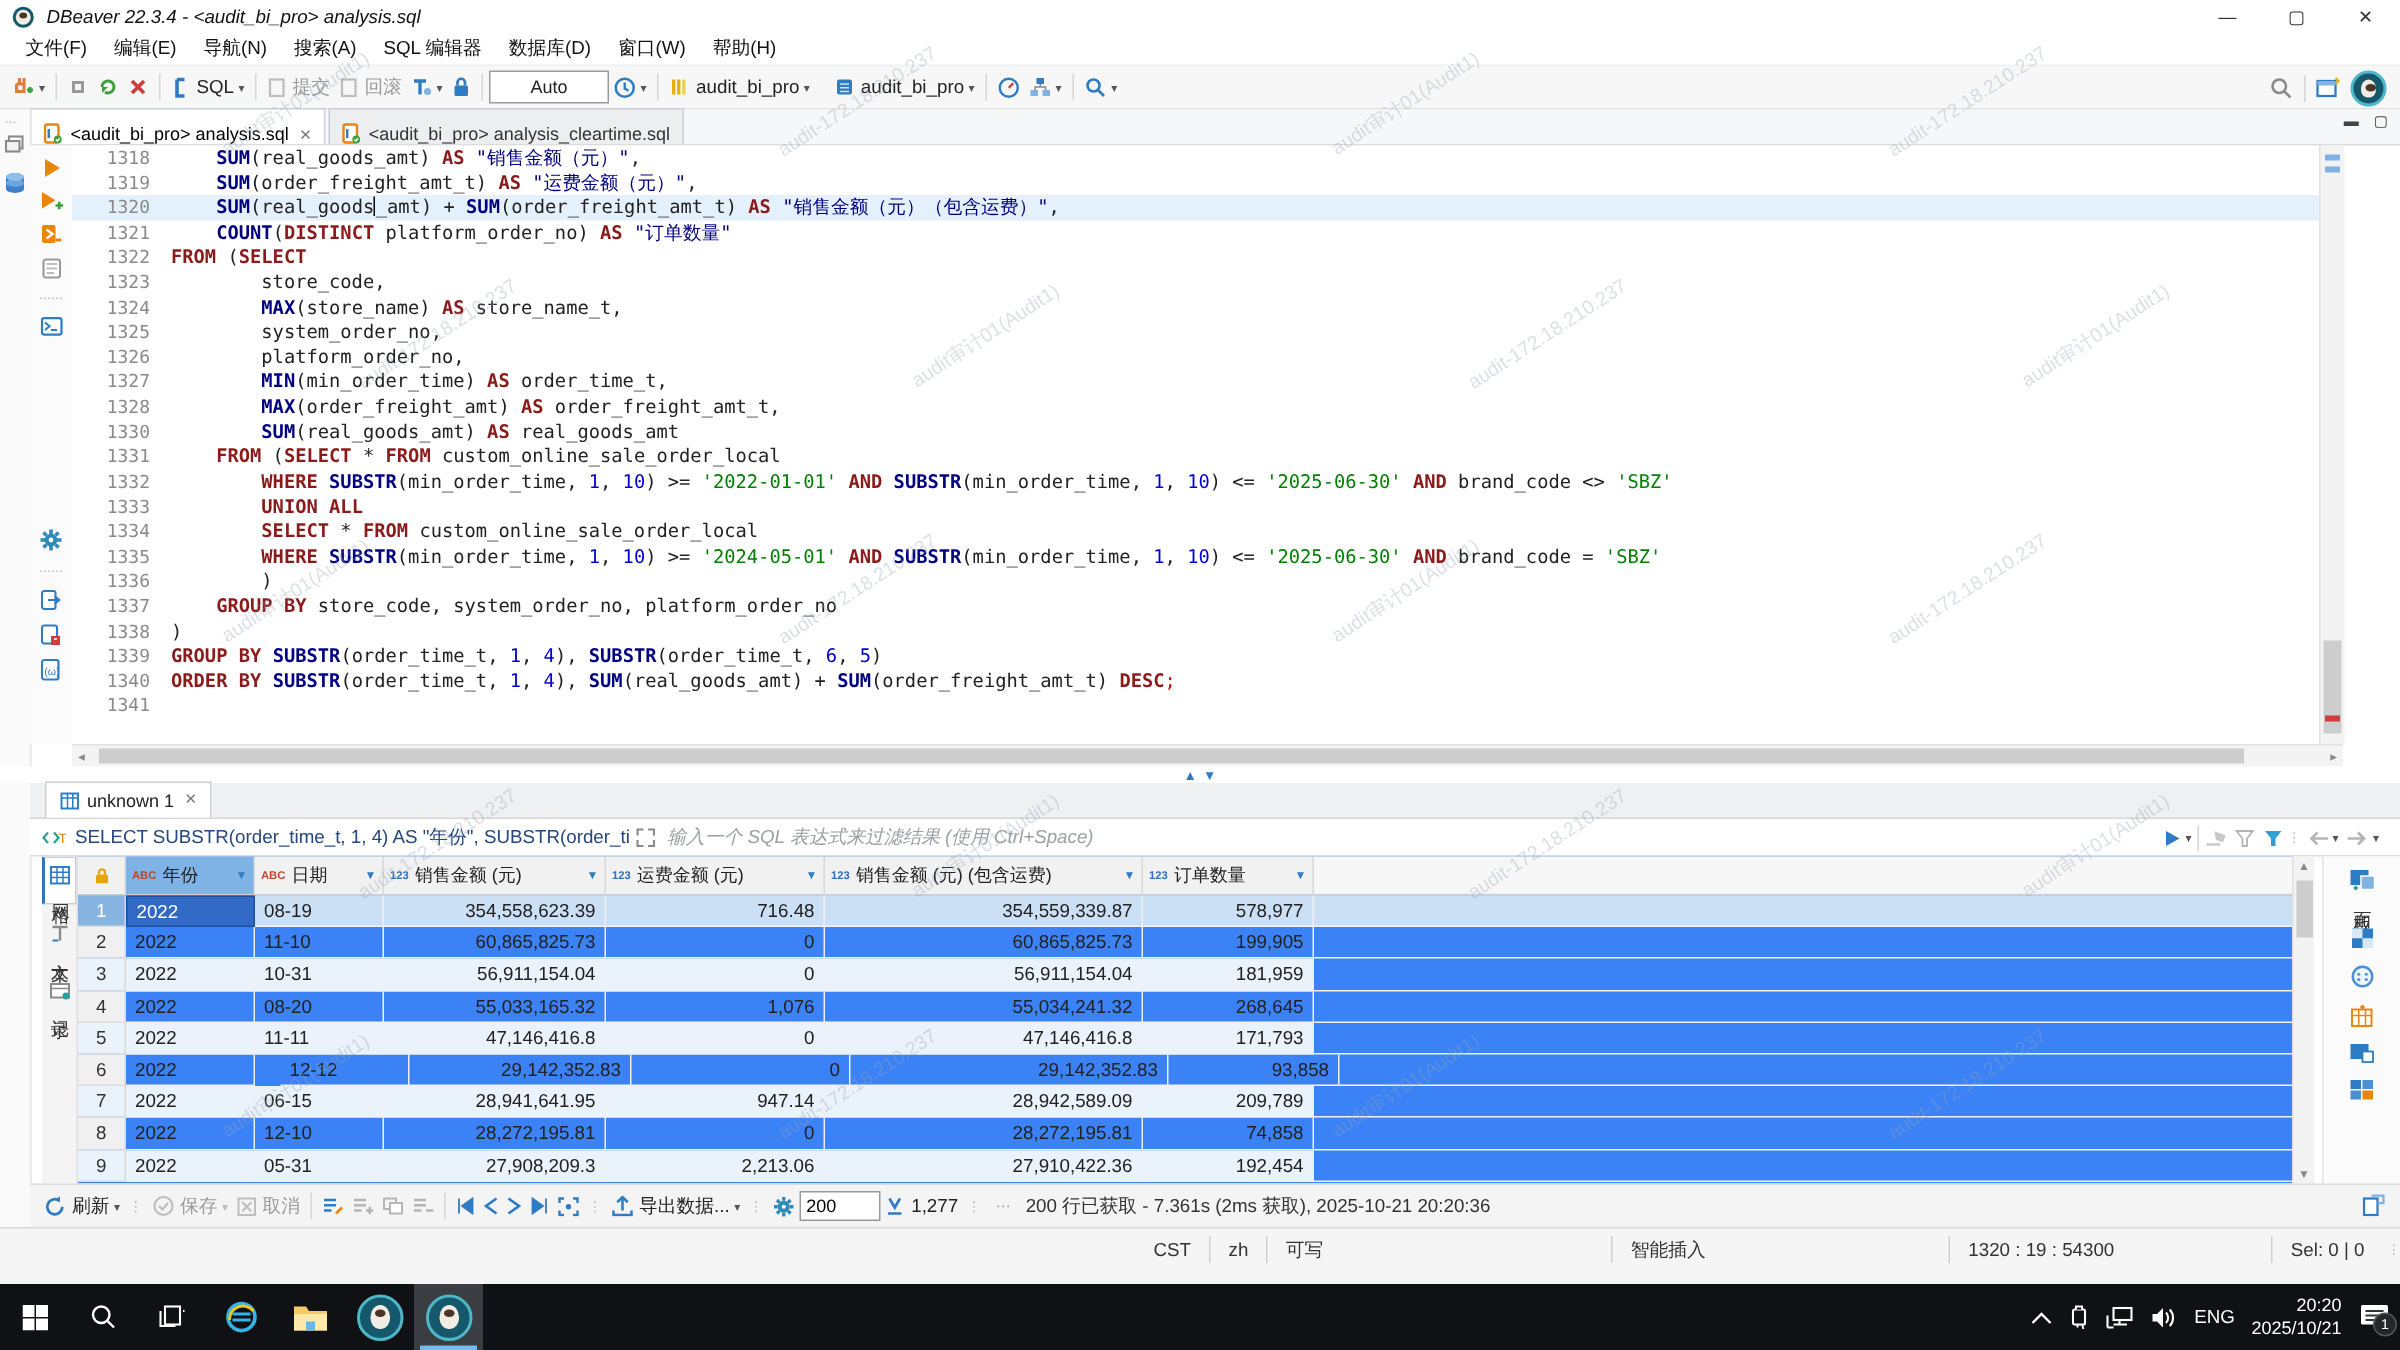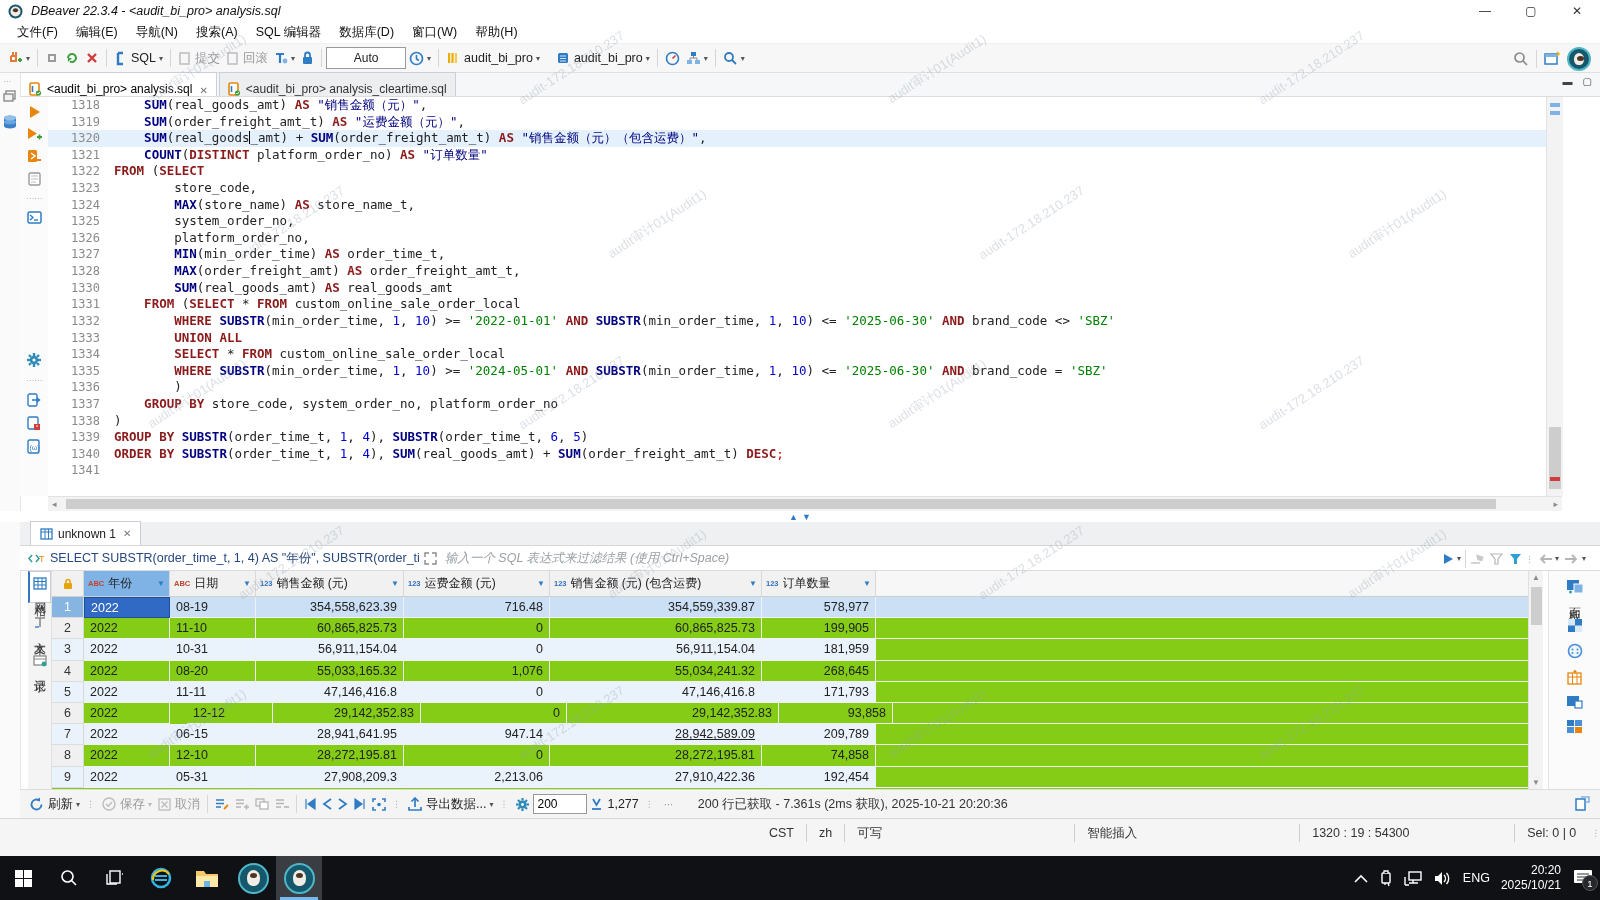--- a/index.html
+++ b/index.html
@@ -79,21 +79,21 @@
   #filter-placeholder{color:#9aa0a6;font-style:italic;font-size:12.5px;margin-left:8px;white-space:nowrap;}
   #filter-right{position:absolute;right:14px;top:0;height:25px;display:flex;align-items:center;}
 
   
   #res-side{left:28px;top:571px;width:24px;height:218px;background:#f4f4f4;border-right:1px solid #e0e0e0;box-sizing:border-box;}
   .side-tab{display:flex;flex-direction:column;align-items:center;padding:5px 0;margin-bottom:8px;}
   .side-tab.active{background:#fff;border:1px solid #c9ced8;border-left:2px solid #3575c0;}
   .vtext{writing-mode:vertical-rl;text-orientation:upright;font-size:12px;color:#333;letter-spacing:2px;margin-top:3px;}
 
   
-  #grid{left:52px;top:571px;width:1476px;height:218px;background:#84cc16;overflow:hidden;text-align:right;}
+  #grid{left:52px;top:571px;width:1476px;height:218px;background:#3b82f6;overflow:hidden;text-align:right;}
   .hrow{display:flex;height:26px;background:#f1f1f1;border-bottom:1px solid #cfcfcf;box-sizing:border-box;}
   .hcell{display:flex;align-items:center;border-right:1px solid #d8d8d8;padding:0 4px;box-sizing:border-box;font-size:12px;color:#222;background:#f1f1f1;}
   .hcell.selcol{background:#7fb2e5;}
   .hcell .lbl{margin-left:4px;white-space:nowrap;overflow:hidden;}
   .hcell .spring{flex:1;}
   .ctype{font-size:7.5px;font-weight:bold;}
   .ctype.abc{color:#c1442e;}
   .ctype.n123{color:#2f6fbd;}
   .drow{display:flex;height:21.2px;box-sizing:border-box;}
   .dcell{border-right:1px solid #eef1f4;border-bottom:1px solid #f1f3f5;padding:0 6px;box-sizing:border-box;display:flex;align-items:center;font-size:12.5px;white-space:nowrap;overflow:hidden;}
@@ -110,21 +110,21 @@
   #res-vscroll{left:1528px;top:571px;width:15px;height:218px;background:#f3f3f3;border-left:1px solid #e0e0e0;box-sizing:border-box;}
   #res-vthumb{position:absolute;left:2px;top:16px;width:11px;height:38px;background:#cdcdcd;}
   .res-arrow{position:absolute;left:3px;color:#8a8a8a;font-size:8px;}
   #panel-strip{left:1548px;top:571px;width:52px;height:218px;background:#fbfbfb;border-left:1px solid #e4e4e4;display:flex;flex-direction:column;align-items:center;box-sizing:border-box;}
 
   
   #res-toolbar{left:20px;top:789px;width:1580px;height:29px;background:#f4f4f4;border-top:1px solid #dcdcdc;display:flex;align-items:center;padding:0 6px;box-sizing:border-box;}
   .rt-label{font-size:12.5px;color:#222;margin-left:4px;}
   .rt-gray{color:#9a9a9a;}
   #fetch-size{width:46px;height:18px;border:1px solid #999;font-size:12px;padding:0 3px;}
-  #res-status{color:#333;font-size:12.5px;margin-left:18px;white-space:nowrap;}
+  #res-status{color:#333;font-size:12.5px;margin-left:4px;white-space:nowrap;}
   #res-toolbar-right{position:absolute;right:10px;top:789px;height:29px;display:flex;align-items:center;}
 
   
   #statusbar{left:0;top:818px;width:1600px;height:38px;background:#f5f5f5;border-top:1px solid #d8d8d8;box-sizing:border-box;}
   #status-items{position:absolute;left:757px;top:0;height:28px;display:flex;align-items:center;}
   .st-item{padding:0 12px;font-size:12.5px;color:#333;border-right:1px solid #cfcfcf;height:18px;display:flex;align-items:center;white-space:nowrap;}
 
   
   #taskbar{left:0;top:856px;width:1600px;height:44px;background:#101114;display:flex;align-items:center;}
   .tb-btn{width:46px;height:44px;display:flex;align-items:center;justify-content:center;position:relative;}
@@ -654,21 +654,21 @@
       <div class="dcell numv" style="width: 212px;">29,142,352.83</div>
       <div class="dcell numv" style="width: 114px;">93,858</div>
       <div class="filler"></div>
     </div>
     <div class="drow zebra">
       <div class="dcell rnum" style="width: 32px;">7</div>
       <div class="dcell" style="width: 86px;">2022</div>
       <div class="dcell" style="width: 86px;">06-15</div>
       <div class="dcell numv" style="width: 148px;">28,941,641.95</div>
       <div class="dcell numv" style="width: 146px;">947.14</div>
-      <div class="dcell numv" style="width: 212px; text-decoration: underline;">28,942,589.09</div>
+      <div class="dcell numv" style="width: 212px;">28,942,589.09</div>
       <div class="dcell numv" style="width: 114px;">209,789</div>
       <div class="filler"></div>
     </div>
     <div class="drow">
       <div class="dcell rnum" style="width: 32px;">8</div>
       <div class="dcell" style="width: 86px;">2022</div>
       <div class="dcell" style="width: 86px;">12-10</div>
       <div class="dcell numv" style="width: 148px;">28,272,195.81</div>
       <div class="dcell numv" style="width: 146px;">0</div>
       <div class="dcell numv" style="width: 212px;">28,272,195.81</div>

